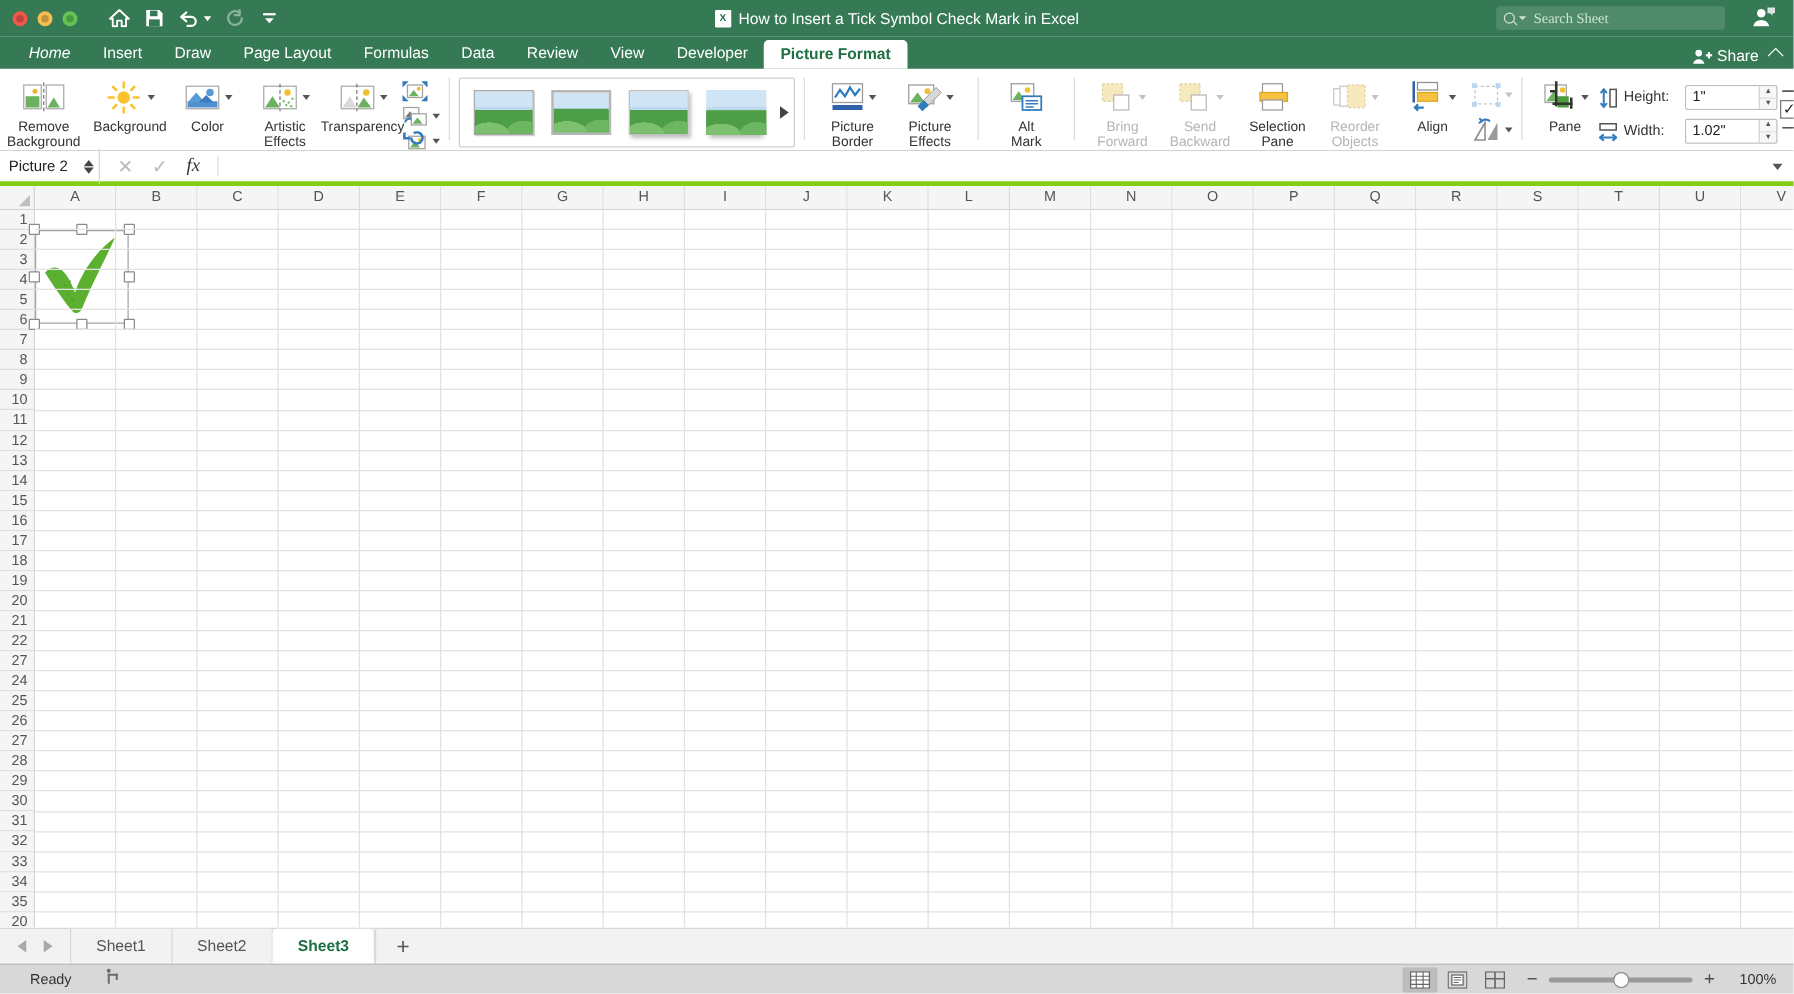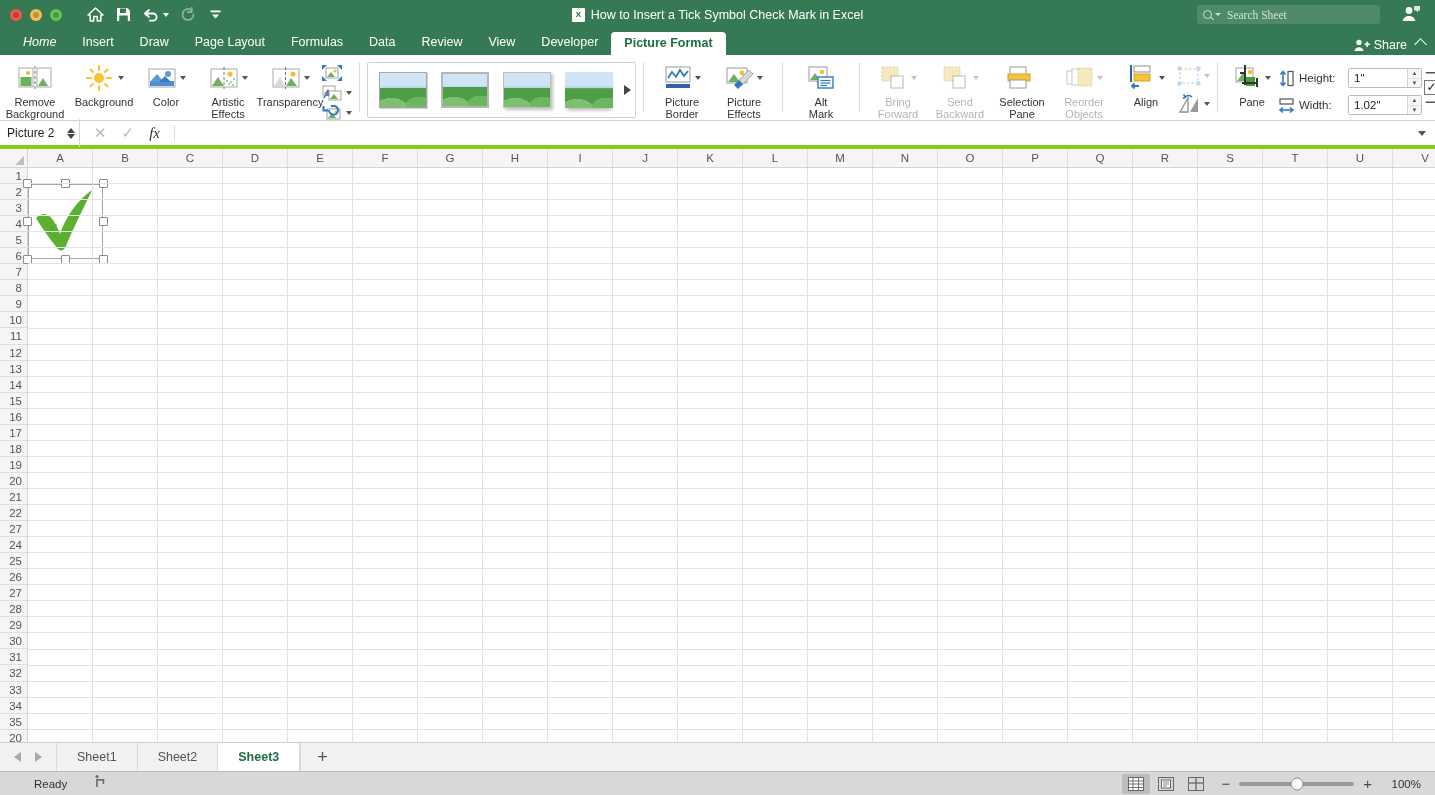--- a/index.html
+++ b/index.html
@@ -279,21 +279,21 @@
   .addsheet {
     padding: 0 16px; display: flex; align-items: center; font-size: 18px;
     color: #555; border-left: 1px solid #d9d9d9;
   }
 
   
   .statusbar {
     height: 24px; background: #d8d8d8; border-top: 1px solid #bdbdbd;
     display: flex; align-items: center; flex: 0 0 24px; position: relative;
   }
-  .ready { font-size: 11.5px; color: #333; margin-left: 34px; }
+  .ready { font-size: 11.5px; color: #333; margin-left: 24px; }
   .st-icon { margin-left: 26px; }
   .status-right {
     position: absolute; right: 10px; display: flex; align-items: center; gap: 0px;
   }
   .vbtn {
     width: 28px; height: 20px; display: flex; align-items: center;
     justify-content: center; margin-right: 2px;
   }
   .vbtn.sel { background: #bcbcbc; border-radius: 2px; }
   .zminus, .zplus { font-size: 15px; color: #4a4a4a; padding: 0 9px; line-height: 1; }

